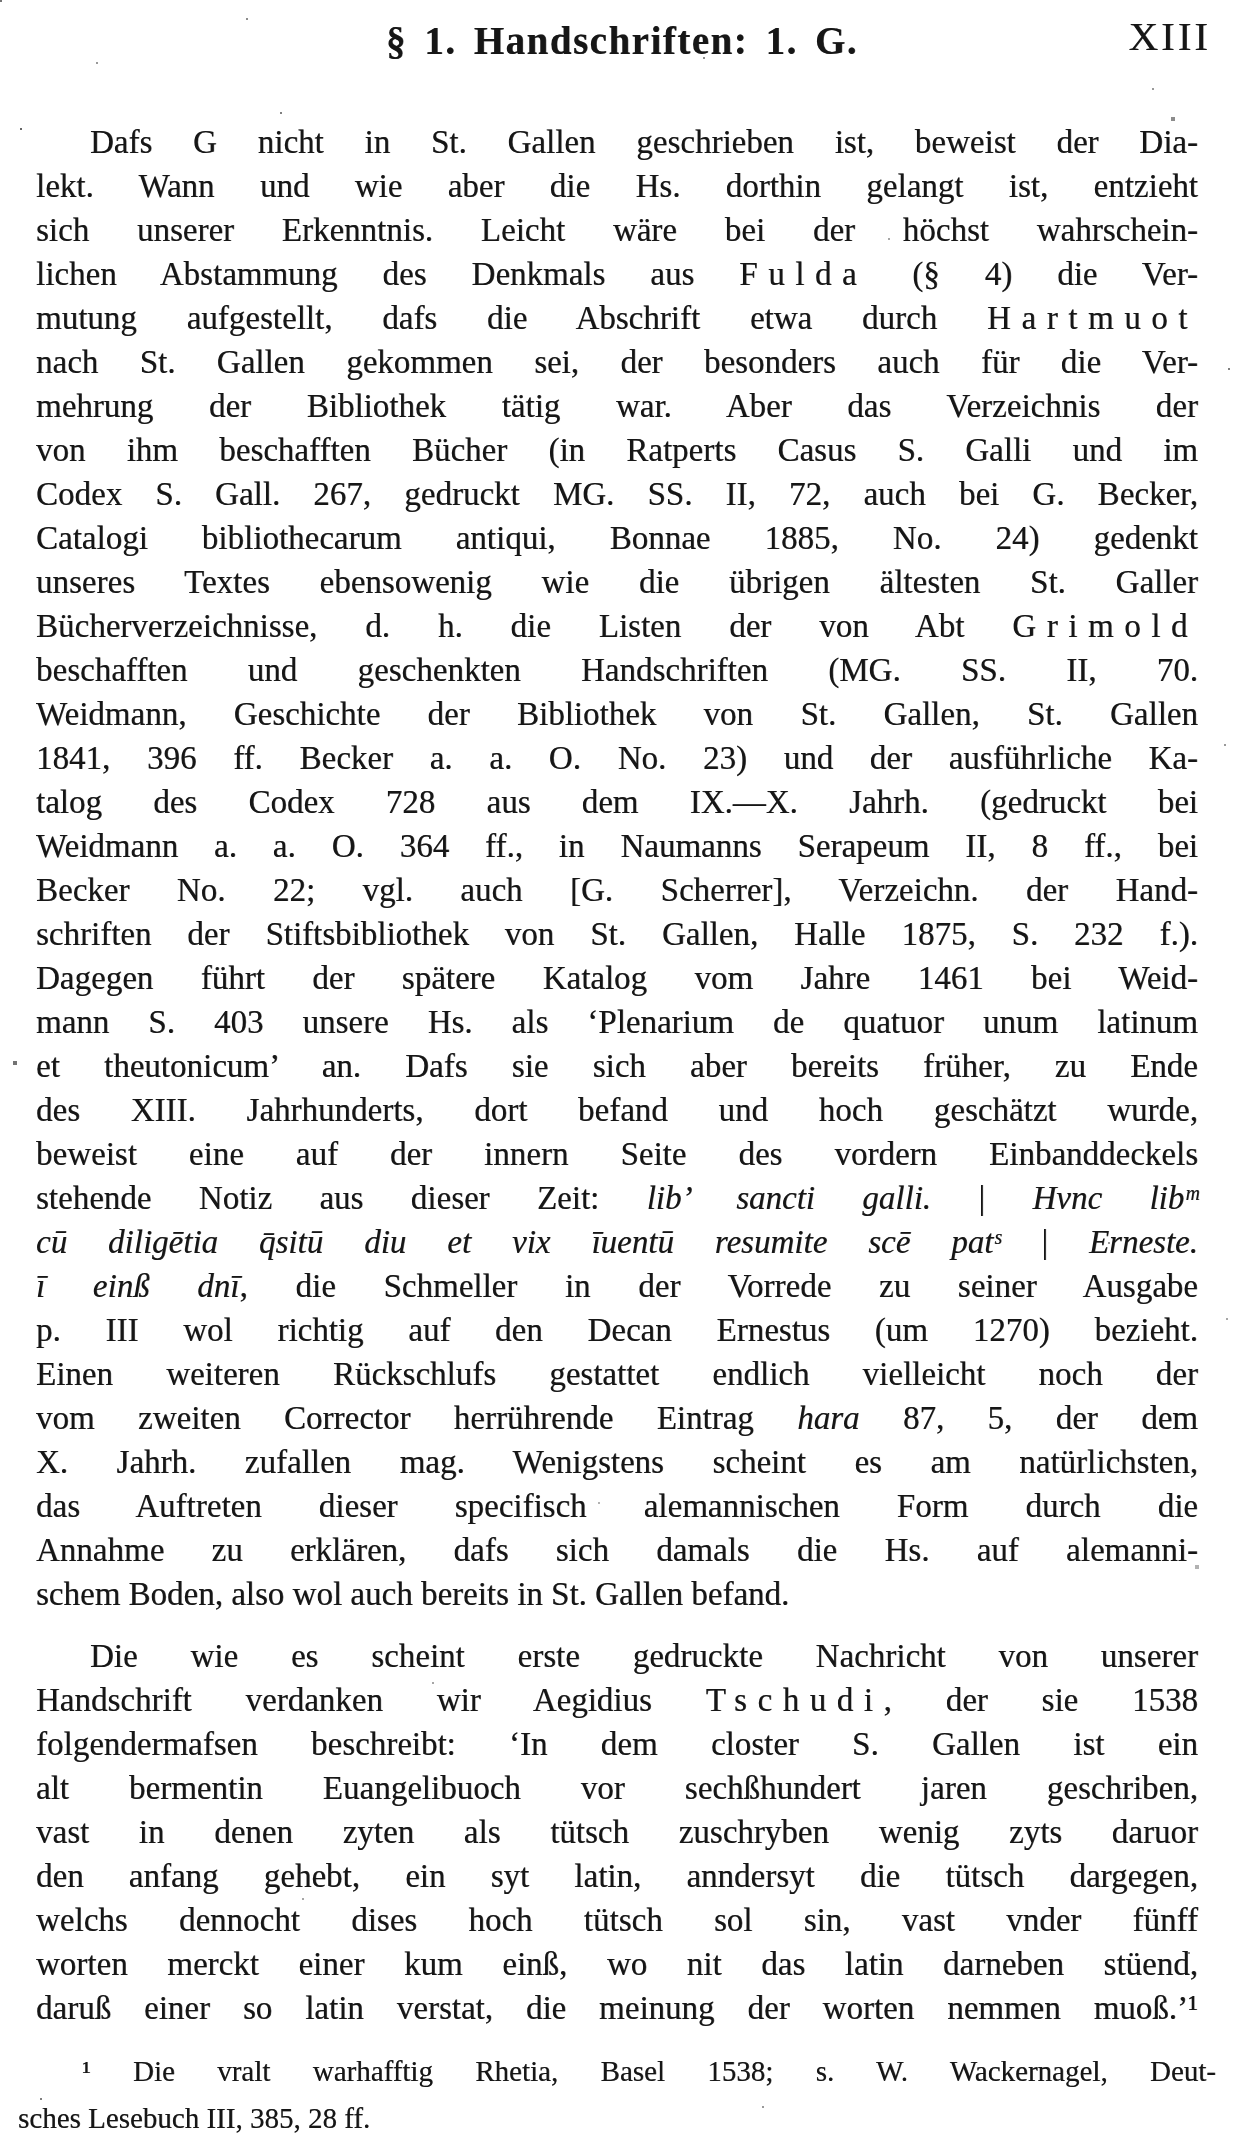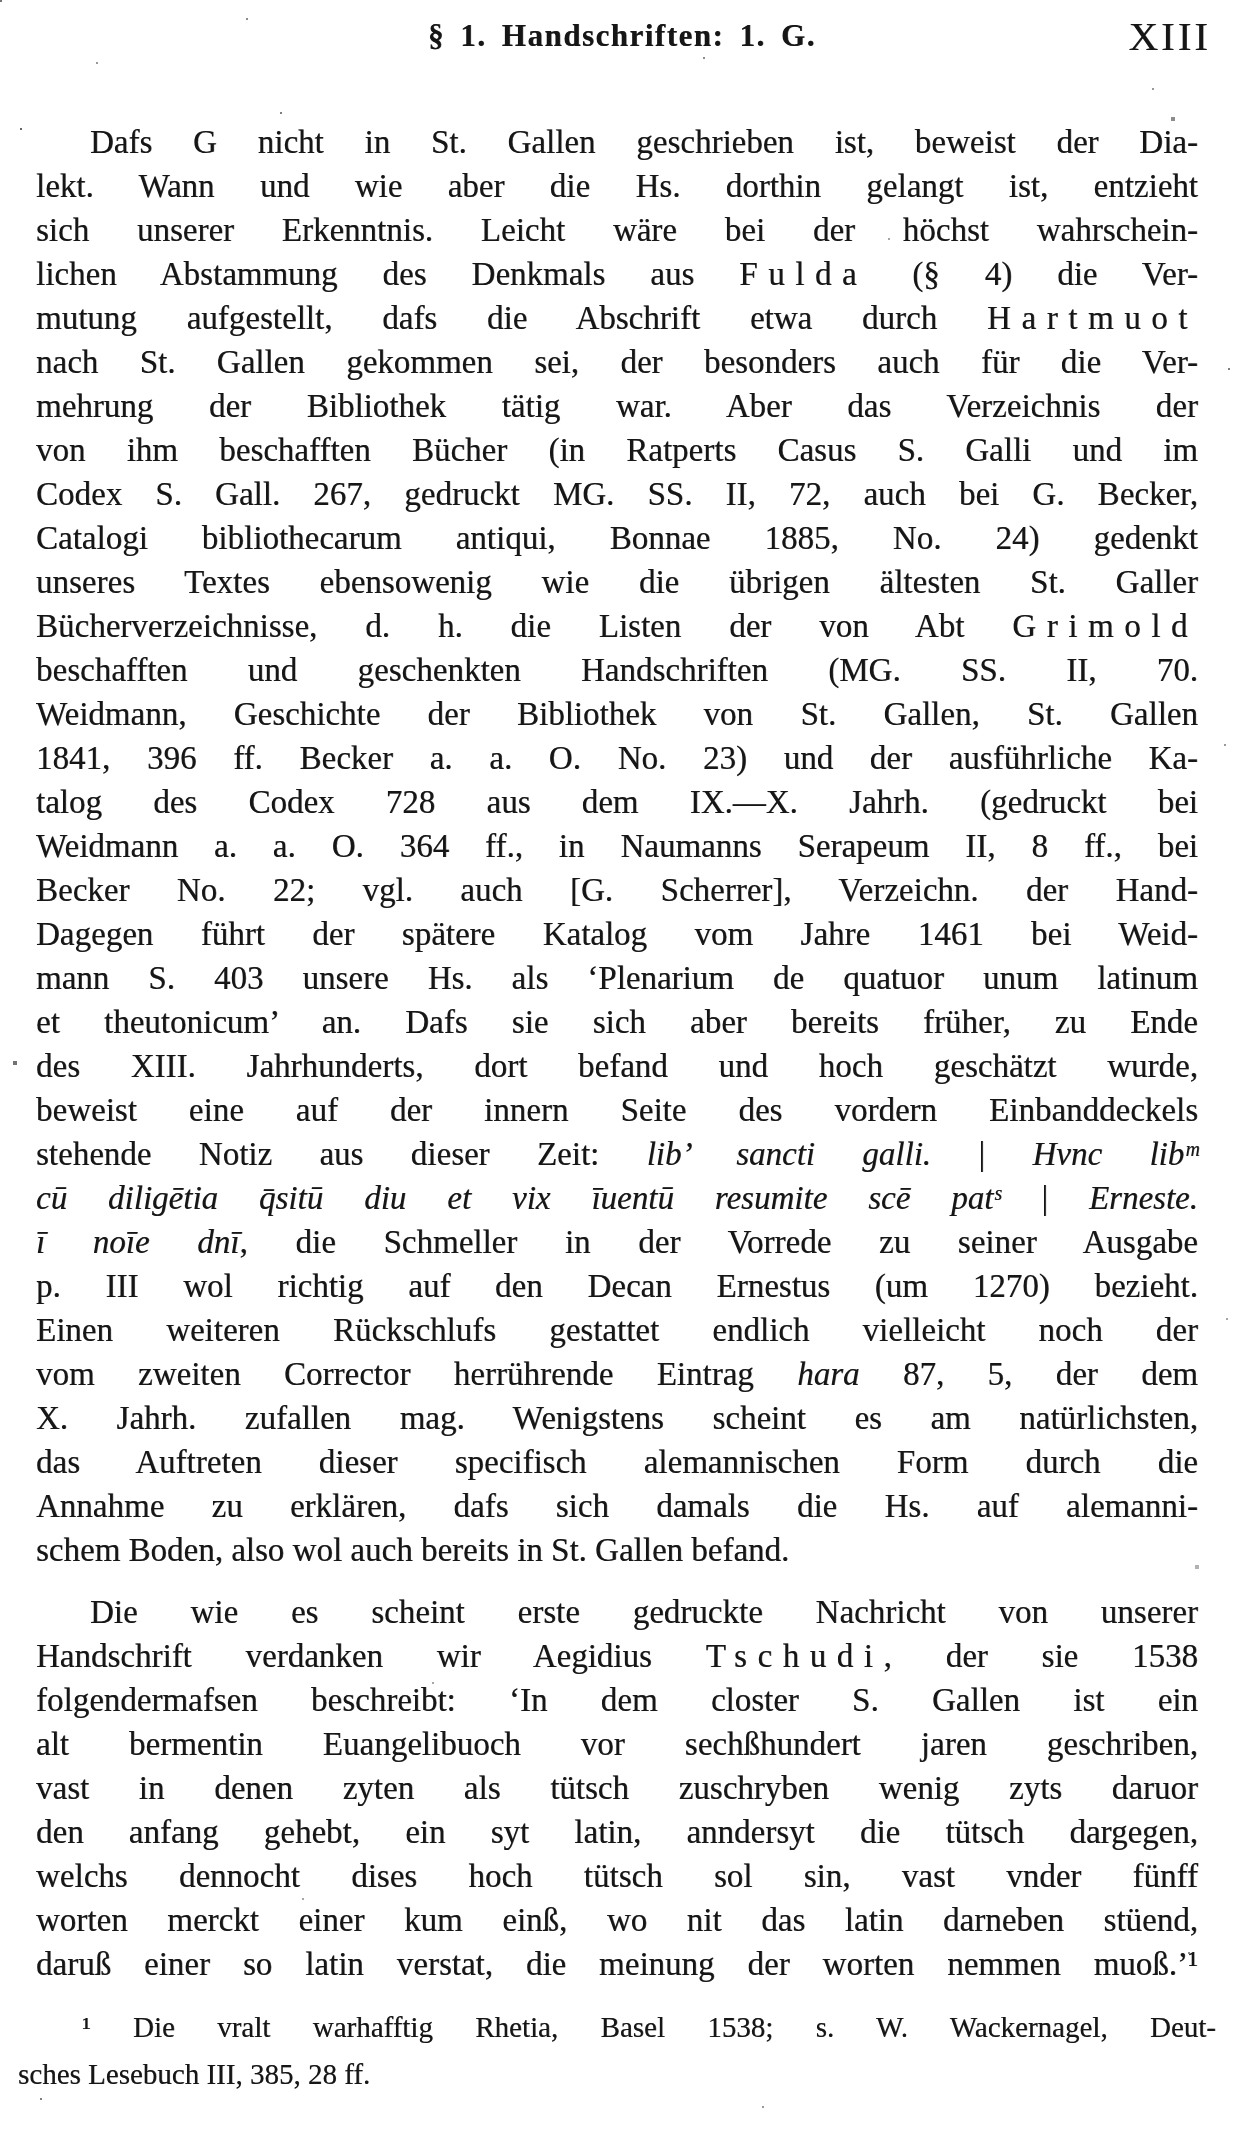--- a/index.html
+++ b/index.html
@@ -7,21 +7,21 @@
   body {
     width:1244px; height:2140px; overflow:hidden;
     background:var(--paper); color:var(--ink);
     font-family:"Liberation Serif","DejaVu Serif",serif;
   }
   .page { position:relative; width:100%; height:100%; }
 
   
   .pagehead { position:relative; height:74px; padding-top:18px;
               text-shadow:0.5px 0.4px 0 rgba(20,20,20,.65); }
-  .section-title { text-align:center; font-weight:bold; font-size:31px;
+  .section-title { text-align:center; font-weight:bold; font-size:39px;
                    letter-spacing:1.5px; word-spacing:6px; }
   .page-number { position:absolute; right:33px; top:12px; font-size:41px;
                  letter-spacing:3px; font-weight:normal; }
 
   
   .bodytext { padding:10px 28px 0 18px; font-size:33px;
               text-shadow:0.5px 0.4px 0 rgba(20,20,20,.6); }
   .para { margin:18px; }
   .tline { height:44px; line-height:44px; text-align:justify;
            text-align-last:justify; overflow:visible; }
@@ -76,28 +76,29 @@
         <div class="tline"><span>Codex S. Gall. 267, gedruckt MG. SS. II, 72, auch bei G. Becker,</span></div>
         <div class="tline"><span>Catalogi bibliothecarum antiqui, Bonnae 1885, No. 24) gedenkt</span></div>
         <div class="tline"><span>unseres Textes ebensowenig wie die übrigen ältesten St. Galler</span></div>
         <div class="tline"><span>Bücherverzeichnisse, d. h. die Listen der von Abt </span><span class="spaced">Grimold</span></div>
         <div class="tline"><span>beschafften und geschenkten Handschriften (MG. SS. II, 70.</span></div>
         <div class="tline"><span>Weidmann, Geschichte der Bibliothek von St. Gallen, St. Gallen</span></div>
         <div class="tline"><span>1841, 396 ff. Becker a. a. O. No. 23) und der ausführliche Ka-</span></div>
         <div class="tline"><span>talog des Codex 728 aus dem IX.—X. Jahrh. (gedruckt bei</span></div>
         <div class="tline"><span>Weidmann a. a. O. 364 ff., in Naumanns Serapeum II, 8 ff., bei</span></div>
         <div class="tline"><span>Becker No. 22; vgl. auch [G. Scherrer], Verzeichn. der Hand-</span></div>
+        <div class="tline"><span>schriften der Stiftsbibliothek von St. Gallen, Halle 1875, S. 232 f.).</span></div>
         <div class="tline"><span>Dagegen führt der spätere Katalog vom Jahre 1461 bei Weid-</span></div>
         <div class="tline"><span>mann S. 403 unsere Hs. als ‘Plenarium de quatuor unum latinum</span></div>
         <div class="tline"><span>et theutonicum’ an. Dafs sie sich aber bereits früher, zu Ende</span></div>
         <div class="tline"><span>des XIII. Jahrhunderts, dort befand und hoch geschätzt wurde,</span></div>
         <div class="tline"><span>beweist eine auf der innern Seite des vordern Einbanddeckels</span></div>
         <div class="tline"><span>stehende Notiz aus dieser Zeit: </span><span class="it">lib’ sancti galli.</span><span> | </span><span class="it">Hvnc libᵐ</span></div>
         <div class="tline"><span class="it">cū diligētia q̄sitū diu et vix īuentū resumite scē patˢ</span><span> | </span><span class="it">Erneste.</span></div>
-        <div class="tline"><span class="it">ī noīe dnī</span><span>, die Schmeller in der Vorrede zu seiner Ausgabe</span></div>
+        <div class="tline"><span class="it">ī einß dnī</span><span>, die Schmeller in der Vorrede zu seiner Ausgabe</span></div>
         <div class="tline"><span>p. III wol richtig auf den Decan Ernestus (um 1270) bezieht.</span></div>
         <div class="tline"><span>Einen weiteren Rückschlufs gestattet endlich vielleicht noch der</span></div>
         <div class="tline"><span>vom zweiten Corrector herrührende Eintrag </span><span class="it">hara</span><span> 87, 5, der dem</span></div>
         <div class="tline"><span>X. Jahrh. zufallen mag. Wenigstens scheint es am natürlichsten,</span></div>
         <div class="tline"><span>das Auftreten dieser specifisch alemannischen Form durch die</span></div>
         <div class="tline"><span>Annahme zu erklären, dafs sich damals die Hs. auf alemanni-</span></div>
         <div class="tline end"><span>schem Boden, also wol auch bereits in St. Gallen befand.</span></div>
       </div>
       <div class="para">
         <div class="tline first"><span>Die wie es scheint erste gedruckte Nachricht von unserer</span></div>

